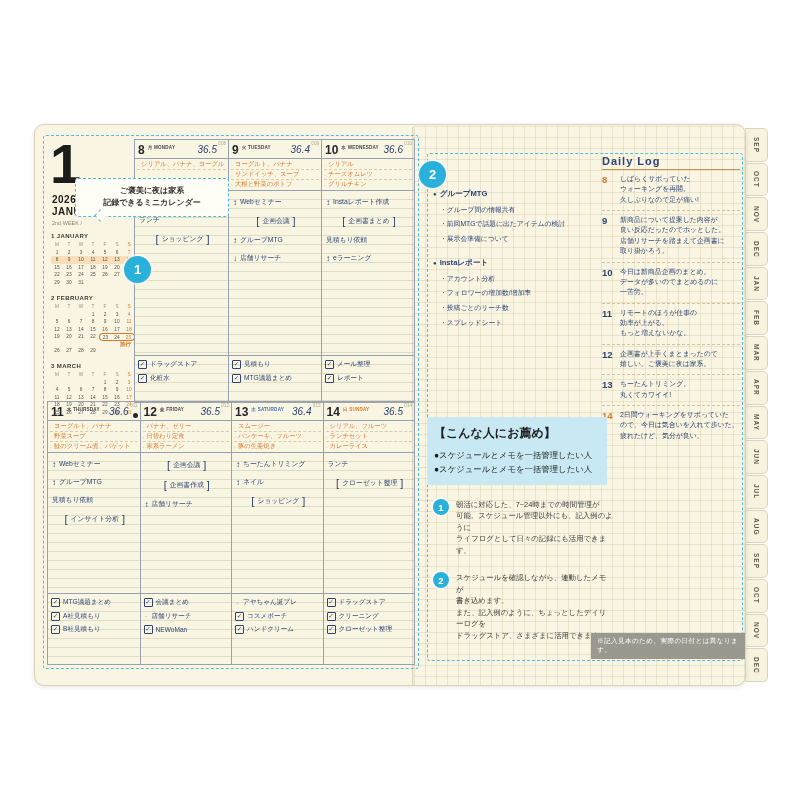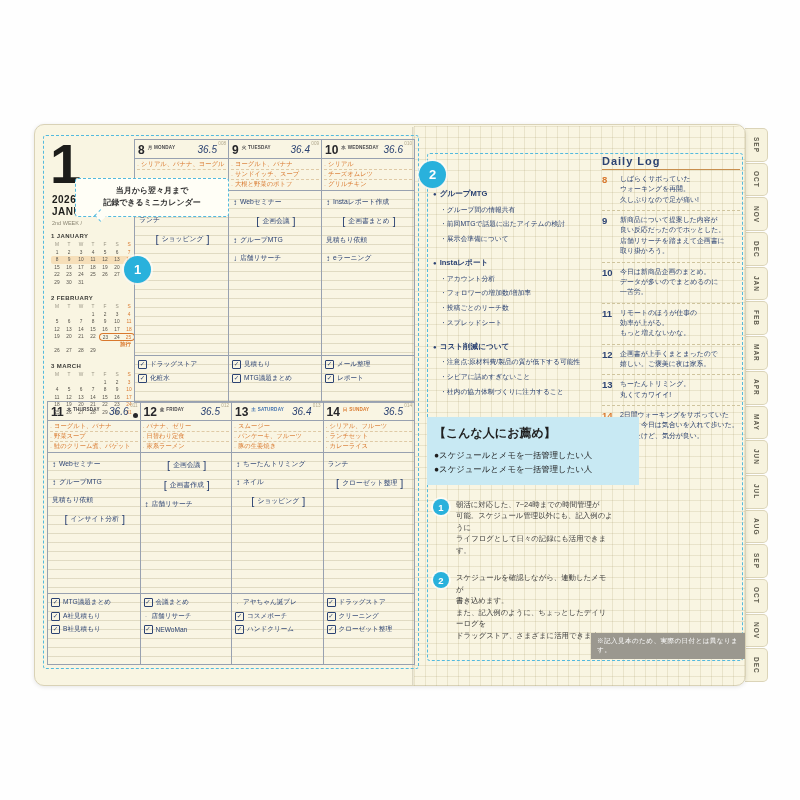--- a/index.html
+++ b/index.html
@@ -83,21 +83,21 @@
   .mg-dot{font-size:6px;line-height:6px;}
   .mg-item{font-size:6.8px;color:#2c4373;margin:5.5px 0 0 7px;line-height:1.35;}
   .log-col{position:absolute;left:567px;top:30px;width:138px;}
   .log-title{font-size:11px;font-weight:bold;letter-spacing:1px;color:#2c4373;border-bottom:1px solid #c98f4e;padding-bottom:2px;}
   .log{display:flex;gap:5px;padding:4px 0 5px 0;border-bottom:1px dashed #cfc49d;}
   .log:last-child{border-bottom:none;}
   .log-date{min-width:13px;font-size:9.5px;font-weight:bold;color:#2c4373;}
   .log-date.o{color:#d9782d;}
   .log-text{font-size:6.9px;line-height:1.5;color:#2c4373;white-space:pre-line;}
   
-  .recommend{position:absolute;left:392px;top:292px;width:212px;background:#c8e9f3;padding:8px 7px;box-sizing:border-box;}
+  .recommend{position:absolute;left:392px;top:292px;width:180px;background:#c8e9f3;padding:8px 7px;box-sizing:border-box;}
   .rec-title{font-size:12px;font-weight:bold;color:#1f1f1f;margin-bottom:6px;}
   .rec-b{font-size:8.4px;font-weight:normal;color:#1f1f1f;line-height:1.7;}
   
   .features{position:absolute;left:398px;top:374px;width:180px;display:flex;flex-direction:column;gap:16px;}
   .feat{display:flex;gap:7px;align-items:flex-start;}
   .fnum{width:16px;height:16px;border-radius:50%;background:#29b1dc;color:#fff;font-size:9.5px;font-weight:bold;display:flex;align-items:center;justify-content:center;flex:none;box-shadow:0 0 0 2px rgba(255,255,255,.65);}
   .ftext{font-size:7.4px;line-height:1.55;color:#3a3a3a;white-space:pre-line;}
   
   .disclaimer{position:absolute;left:556px;top:508px;background:#9b988f;color:#ffffff;font-size:6.6px;letter-spacing:.4px;padding:4px 6px;}
 </style>
@@ -336,21 +336,21 @@
                 <span class="mc-cell">26</span>
                 <span class="mc-cell">27</span>
                 <span class="mc-cell">28</span>
                 <span class="mc-cell">29</span>
                 <span class="mc-cell">30</span>
                 <span class="mc-cell sun">31</span>
               </div>
             </div>
           </div>
       </div>
-      <div class="bubble bubble1">当月から翌々月まで
+      <div class="bubble bubble1">ご褒美に夜は家系
 記録できるミニカレンダー</div>
       <div class="grid" id="row-top">
           <div class="cell top">
             <div class="dh">
               <span class="dh-date">8</span>
               <span class="dh-dow" style="color: rgb(70, 70, 74);">月 MONDAY</span>
               <span class="dh-temp">36.5</span>
               <span class="dh-pn">008</span>
             </div>
             <div class="meals">
@@ -694,29 +694,20 @@
           <div class="mgroup">
             <div class="mg-title">
               <span class="mg-dot">●</span>
               <span>Instaレポート</span>
             </div>
             <div class="mg-item">・アカウント分析</div>
             <div class="mg-item">・フォロワーの増加数/増加率</div>
             <div class="mg-item">・投稿ごとのリーチ数</div>
             <div class="mg-item">・スプレッドシート</div>
           </div>
-          <div class="mgroup">
-            <div class="mg-title">
-              <span class="mg-dot">●</span>
-              <span>コスト削減について</span>
-            </div>
-            <div class="mg-item">・注意点:原材料費/製品の質が低下する可能性</div>
-            <div class="mg-item">・シビアに詰めすぎないこと</div>
-            <div class="mg-item">・社内の協力体制づくりに注力すること</div>
-          </div>
         </div>
       <div class="log-col">
         <div class="log-title">Daily Log</div>
         <div id="log-entries">
             <div class="log">
               <span class="log-date o">8</span>
               <span class="log-text">しばらくサボっていた
 ウォーキングを再開。
 久しぶりなので足が痛い!</span>
             </div>

